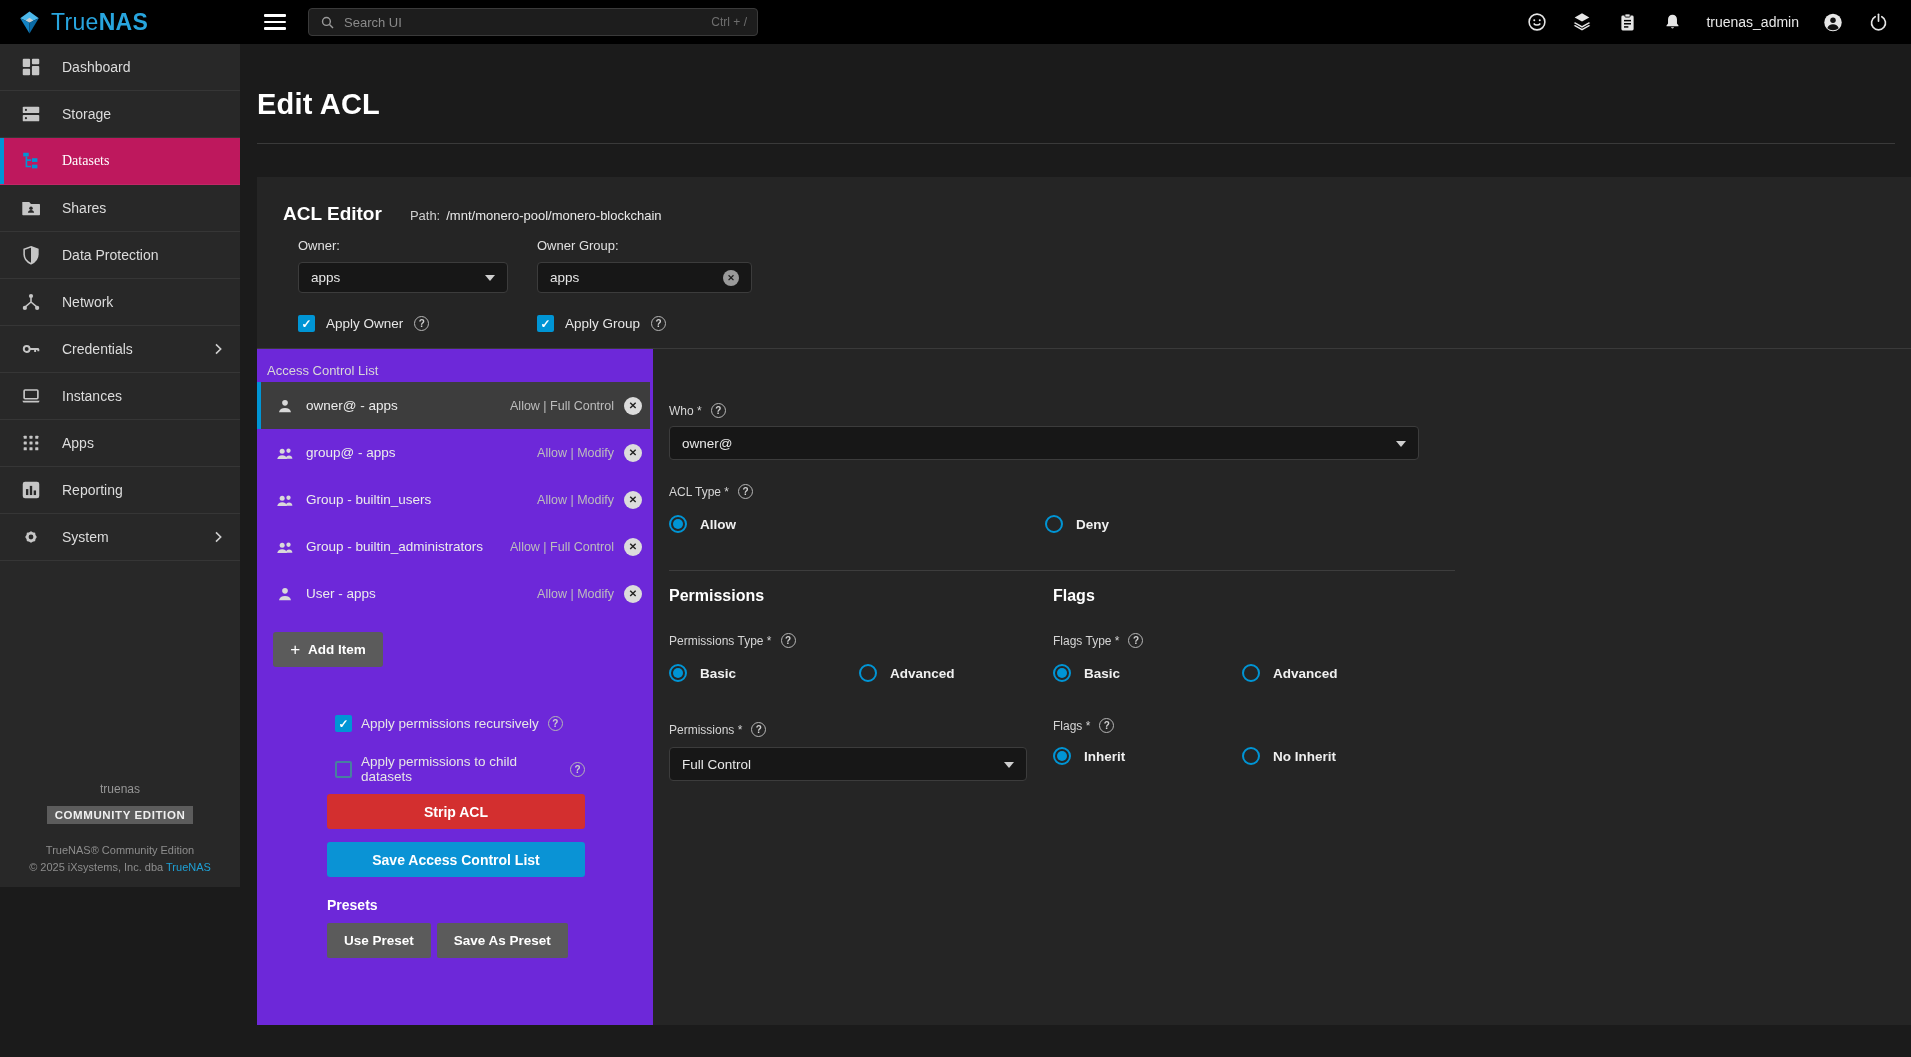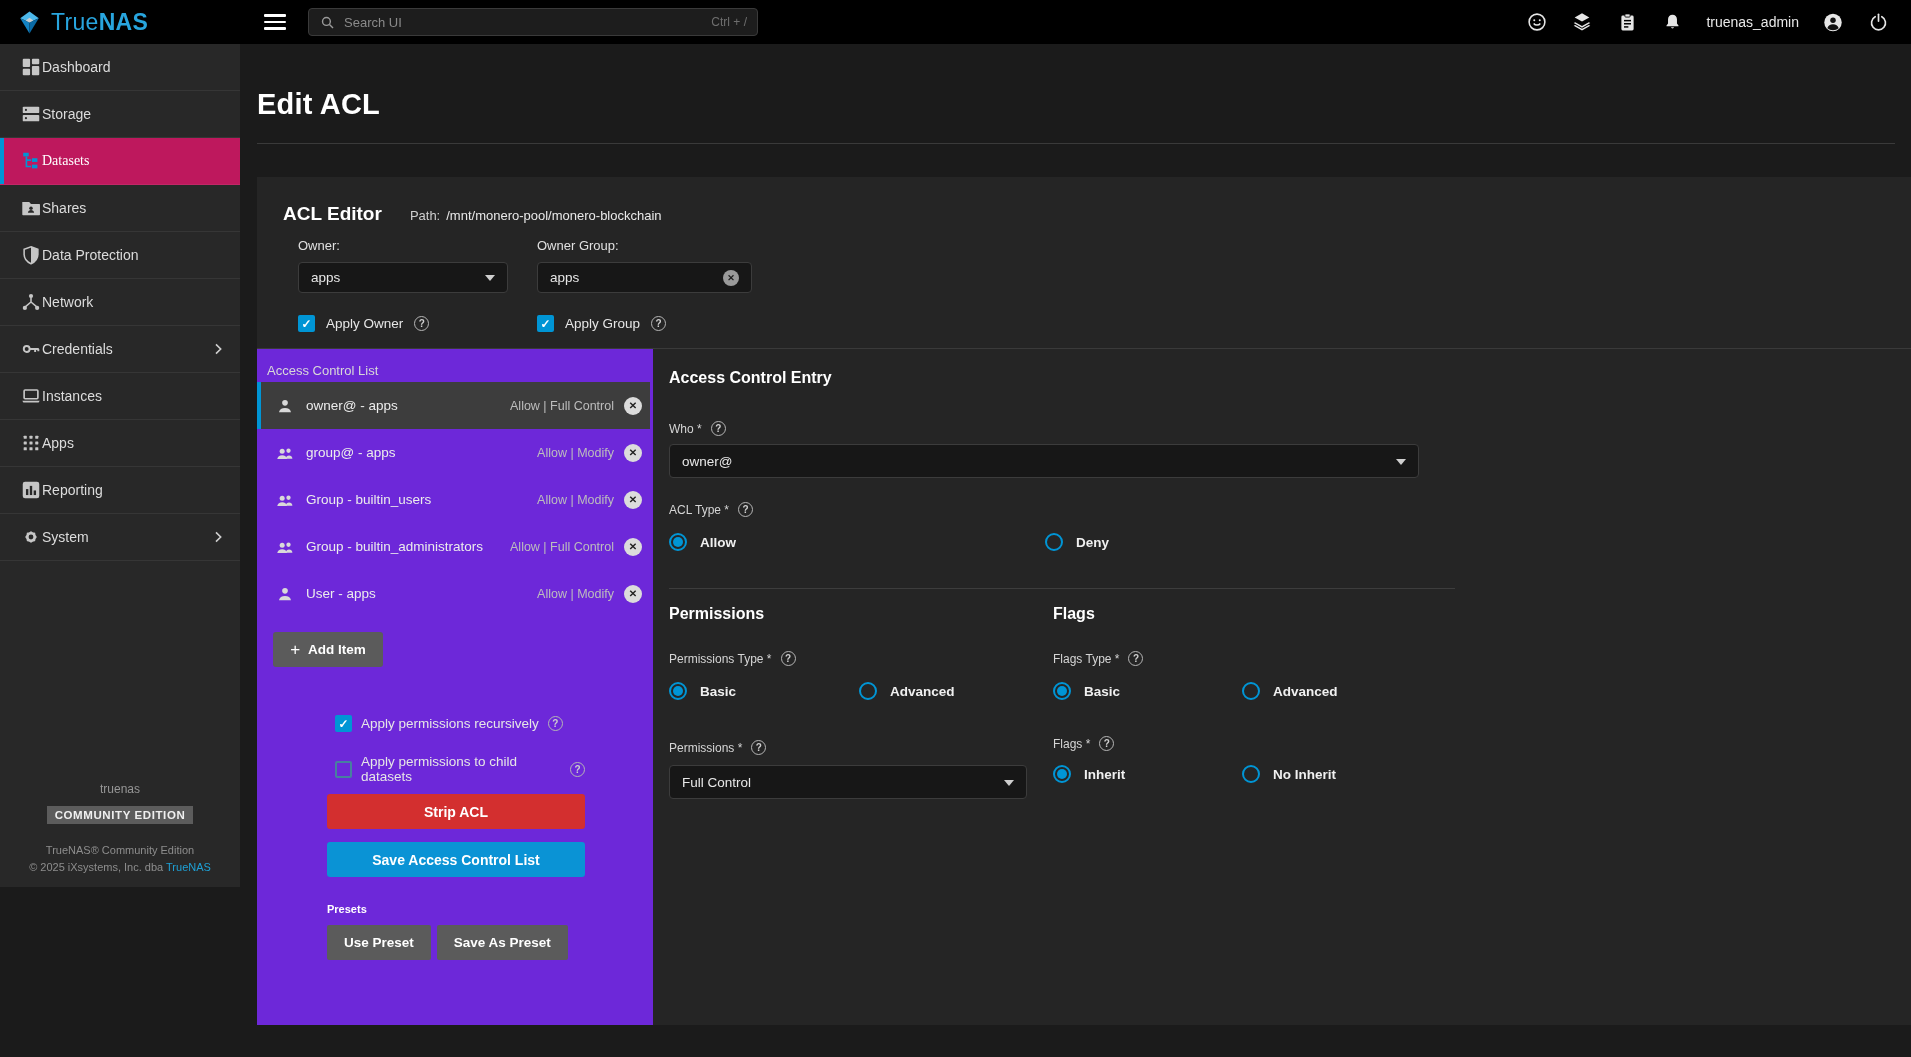--- a/index.html
+++ b/index.html
@@ -23,21 +23,21 @@
   .searchbox input::placeholder { color:#8a8a8a; }
   .search-hint { color:#6e6e6e; font-size:12px; }
   .top-icons { margin-left:auto; display:flex; align-items:center; gap:23px;
     padding-right:22px; color:#e6e6e6; }
   .top-icons .ic { width:22px; height:22px; display:flex; align-items:center;
     justify-content:center; cursor:pointer; }
   .username { font-size:14px; color:#e8e8e8; cursor:pointer; }
 
   
   .sidebar { position:absolute; top:44px; left:0; bottom:0; width:240px; background:#282828; }
-  .nav-item { height:47px; display:flex; align-items:center; padding-left:20px; 
+  .nav-item { height:47px; display:flex; align-items:center; padding-left:20px; gap:20px;
     border-bottom:1px solid rgba(255,255,255,.065); color:#dcdcdc; font-size:14px;
     position:relative; cursor:pointer; }
   .nav-item .nico { width:22px; height:22px; flex:none; }
   .nav-item.active { background:#be185d; color:#fff;font-family:Liberation Serif, serif; }
   .nav-item.active::before { content:''; position:absolute; left:0; top:0; bottom:0;
     width:4px; background:#0095d5; }
   .nav-chevron { margin-left:auto; margin-right:14px; width:16px; height:16px; }
   .sidebar-footer { position:absolute; left:0; right:0; bottom:14px; text-align:center; }
   .hostname { font-size:12px; color:#969696; }
   .badge { display:inline-block; margin-top:10px; background:#5c5c5c; color:#f0f0f0;
@@ -103,21 +103,21 @@
     font-family:inherit; display:flex; align-items:center; justify-content:center;
     gap:8px; cursor:pointer; }
   .add-item .plus { font-size:17px; font-weight:400; }
   .panel-form { margin:48px 0 0 70px; width:258px; }
   .check-line { display:flex; align-items:center; gap:9px; padding-left:8px; }
   .check-line + .check-line { margin-top:22px; }
   .btn { display:block; width:258px; height:35px; border:none; border-radius:3px;
     color:#fff; font-size:14px; font-weight:700; font-family:inherit; cursor:pointer; }
   .save-btn { margin-top:13px; background:#0a93d5; }
   .strip-btn { margin-top:10px; background:#d32f2f; }
-  .presets-title { margin-top:26px; font-size:11px; font-weight:700; color:#fff; }
+  .presets-title { margin-top:20px; font-size:14px; font-weight:700; color:#fff; }
   .presets-row { display:flex; gap:6px; margin-top:10px; }
   .preset-btn { height:35px; padding:0 17px; background:#5b5b5b; border:none;
     border-radius:2px; color:#fff; font-size:13.5px; font-weight:700;
     font-family:inherit; cursor:pointer; }
 
   
   .ace { flex:1; padding:20px 0 0 16px; }
   .ace-title { font-size:16px; font-weight:700; color:#fff; }
   .alabel { display:flex; align-items:center; gap:9px; font-size:12px; color:#d5d5d5; }
   .mt34 { margin-top:34px; } .mt28 { margin-top:28px; } .mt24 { margin-top:24px; }
@@ -461,21 +461,20 @@
             <button class="btn save-btn">Save Access Control List</button>
             <div class="presets-title">Presets</div>
             <div class="presets-row">
               <button class="preset-btn">Use Preset</button>
               <button class="preset-btn">Save As Preset</button>
             </div>
           </div>
         </div>
 
         <div class="ace">
-          <div class="ace-title">Access Control Entry</div>
 
           <div class="alabel mt34">
             <span>Who *</span>
             <span class="help">?</span>
           </div>
           <div class="field who">
             <span>owner@</span>
             <span class="arrow"></span>
           </div>
 

